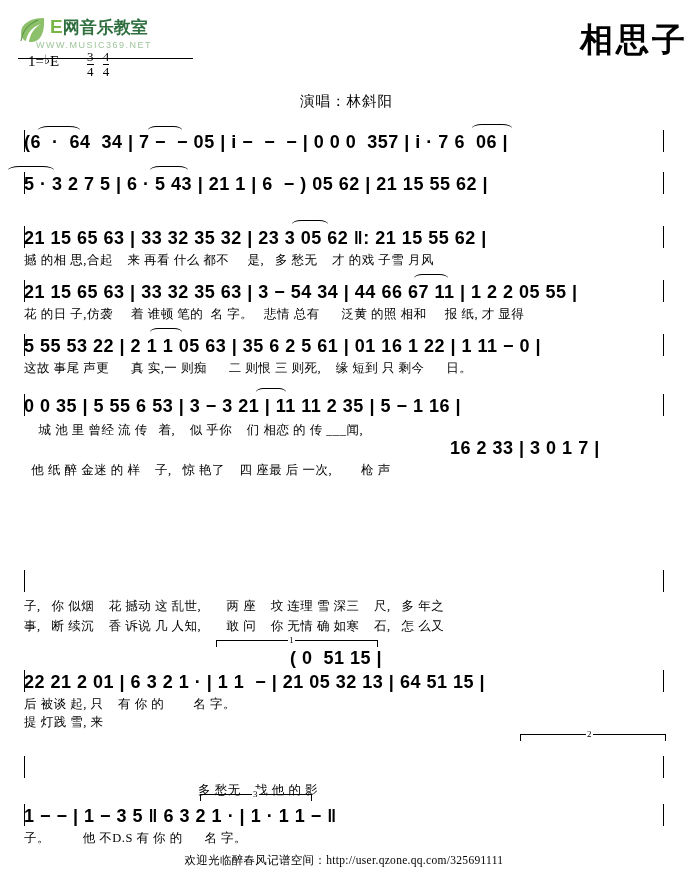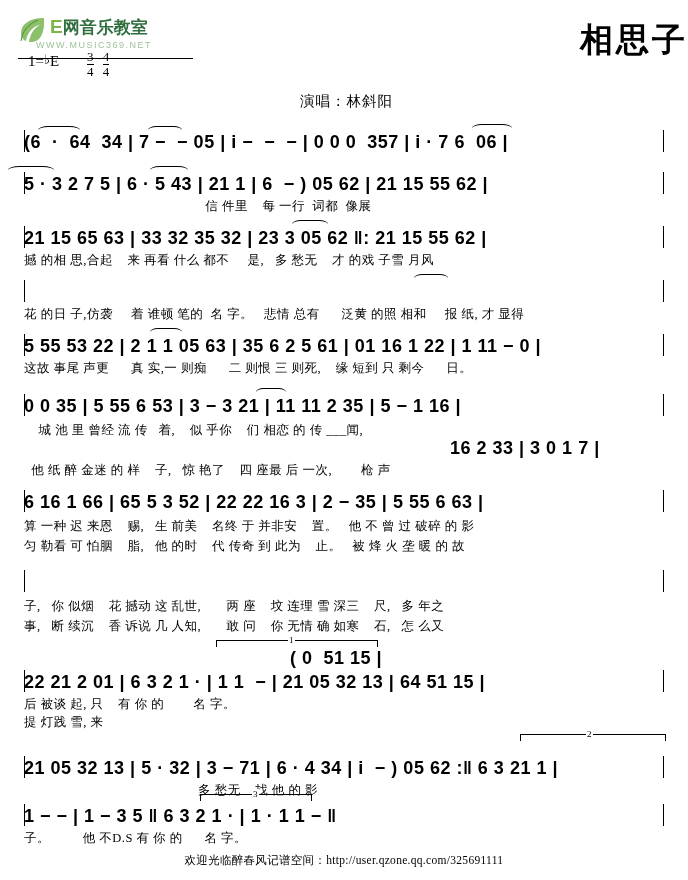--- a/index.html
+++ b/index.html
@@ -122,35 +122,35 @@
     <div class="slur" style="left:472px;top:-2px;width:40px"></div>
     <div class="notes" style="top:6px">(6  ·  64  34 | 7 −  − 05 | i −  −  − | 0 0 0  357 | i · 7 6  06 |</div>
   </div>
 
   <div class="sys" style="top:168px;height:50px">
     <div class="barline-l" style="top:4px;height:22px"></div>
     <div class="barline-r" style="top:4px;height:22px"></div>
     <div class="slur" style="left:8px;top:-2px;width:46px"></div>
     <div class="slur" style="left:150px;top:-2px;width:38px"></div>
     <div class="notes" style="top:6px">5 · 3 2 7 5 | 6 · 5 43 | 21 1 | 6  − ) 05 62 | 21 15 55 62 |</div>
-    <div class="lyr" style="top:30px">                                                  信 件里    每 一行  词都  像展</div>
   </div>
 
   <div class="sys" style="top:222px;height:50px">
     <div class="barline-l" style="top:4px;height:22px"></div>
     <div class="barline-r" style="top:4px;height:22px"></div>
     <div class="slur" style="left:292px;top:-2px;width:36px"></div>
     <div class="notes" style="top:6px">21 15 65 63 | 33 32 35 32 | 23 3 05 62 ‖: 21 15 55 62 |</div>
     <div class="lyr" style="top:30px">撼 的相 思,合起    来 再看 什么 都不     是,   多 愁无    才 的戏 子雪 月风</div>
   </div>
 
   <div class="sys" style="top:276px;height:50px">
     <div class="barline-l" style="top:4px;height:22px"></div>
     <div class="barline-r" style="top:4px;height:22px"></div>
     <div class="slur" style="left:414px;top:-2px;width:34px"></div>
+    <div class="notes" style="top:6px">21 15 65 63 | 33 32 35 63 | 3 − 54 34 | 44 66 67 11 | 1 2 2 05 55 |</div>
     <div class="lyr" style="top:30px">花 的日 子,仿袭     着 谁顿 笔的  名 字。   悲情 总有      泛黄 的照 相和     报 纸, 才 显得</div>
   </div>
 
   <div class="sys" style="top:330px;height:50px">
     <div class="barline-l" style="top:4px;height:22px"></div>
     <div class="barline-r" style="top:4px;height:22px"></div>
     <div class="slur" style="left:150px;top:-2px;width:32px"></div>
     <div class="notes" style="top:6px">5 55 53 22 | 2 1 1 05 63 | 35 6 2 5 61 | 01 16 1 22 | 1 11 − 0 |</div>
     <div class="lyr" style="top:30px">这故 事尾 声更      真 实,一 则痴      二 则恨 三 则死,    缘 短到 只 剩今      日。</div>
   </div>
@@ -158,27 +158,20 @@
   <div class="sys" style="top:390px;height:88px">
     <div class="barline-l" style="top:4px;height:22px"></div>
     <div class="barline-r" style="top:4px;height:22px"></div>
     <div class="slur" style="left:256px;top:-2px;width:30px"></div>
     <div class="notes" style="top:6px">0 0 35 | 5 55 6 53 | 3 − 3 21 | 11 11 2 35 | 5 − 1 16 |</div>
     <div class="lyr" style="top:32px">    城 池 里 曾经 流 传   着,    似 乎你    们 相恋 的 传 ___闻,</div>
     <div class="notes" style="top:48px;left:450px;width:220px">16 2 33 | 3 0 1 7 |</div>
     <div class="lyr" style="top:72px">  他 纸 醉 金迷 的 样    子,   惊 艳了    四 座最 后 一次,        枪 声</div>
   </div>
 
-  <div class="sys" style="top:486px;height:72px">
-    <div class="barline-l" style="top:4px;height:22px"></div>
-    <div class="barline-r" style="top:4px;height:22px"></div>
-    <div class="notes" style="top:6px">6 16 1 66 | 65 5 3 52 | 22 22 16 3 | 2 − 35 | 5 55 6 63 |</div>
-    <div class="lyr" style="top:32px">算 一种 迟 来恩    赐,   生 前美    名终 于 并非安    置。   他 不 曾 过 破碎 的 影</div>
-    <div class="lyr" style="top:52px">匀 勒看 可 怕胭    脂,   他 的时    代 传奇 到 此为    止。   被 烽 火 垄 暖 的 故</div>
-  </div>
 
   <div class="sys" style="top:566px;height:72px">
     <div class="barline-l" style="top:4px;height:22px"></div>
     <div class="barline-r" style="top:4px;height:22px"></div>
     <div class="lyr" style="top:32px">子,   你 似烟    花 撼动 这 乱世,       两 座    坟 连理 雪 深三    尺,   多 年之</div>
     <div class="lyr" style="top:52px">事,   断 续沉    香 诉说 几 人知,       敢 问    你 无情 确 如寒    石,   怎 么又</div>
   </div>
 
   <div class="sys" style="top:640px;height:72px">
     <div class="tupbr" style="left:216px;top:0px;width:160px"></div>
@@ -192,21 +185,20 @@
 
   <div class="sys" style="top:714px;height:22px">
     <div class="lyr" style="top:0px">提 灯践 雪, 来</div>
   </div>
 
   <div class="sys" style="top:734px;height:62px">
     <div class="tupbr" style="left:520px;top:0px;width:144px"></div>
     <div class="tupnum" style="left:586px;top:-5px">2</div>
     <div class="barline-l" style="top:22px;height:22px"></div>
     <div class="barline-r" style="top:22px;height:22px"></div>
-    <div class="notes" style="top:24px">21 05 32 13 | 5 · 32 | 3 − 71 | 6 · 4 34 | i  − ) 05 62 :‖ 6 3 21 1 |</div>
     <div class="lyr" style="top:48px">                                                多 愁无    找 他 的 影</div>
   </div>
 
   <div class="sys" style="top:800px;height:54px">
     <div class="tupbr" style="left:200px;top:-6px;width:110px"></div>
     <div class="tupnum" style="left:252px;top:-11px">3</div>
     <div class="barline-l" style="top:4px;height:22px"></div>
     <div class="barline-r" style="top:4px;height:22px"></div>
     <div class="notes" style="top:6px">1 − − | 1 − 3 5 ‖ 6 3 2 1 · | 1 · 1 1 − ‖</div>
     <div class="lyr" style="top:30px">子。         他 不D.S 有 你 的      名 字。</div>

